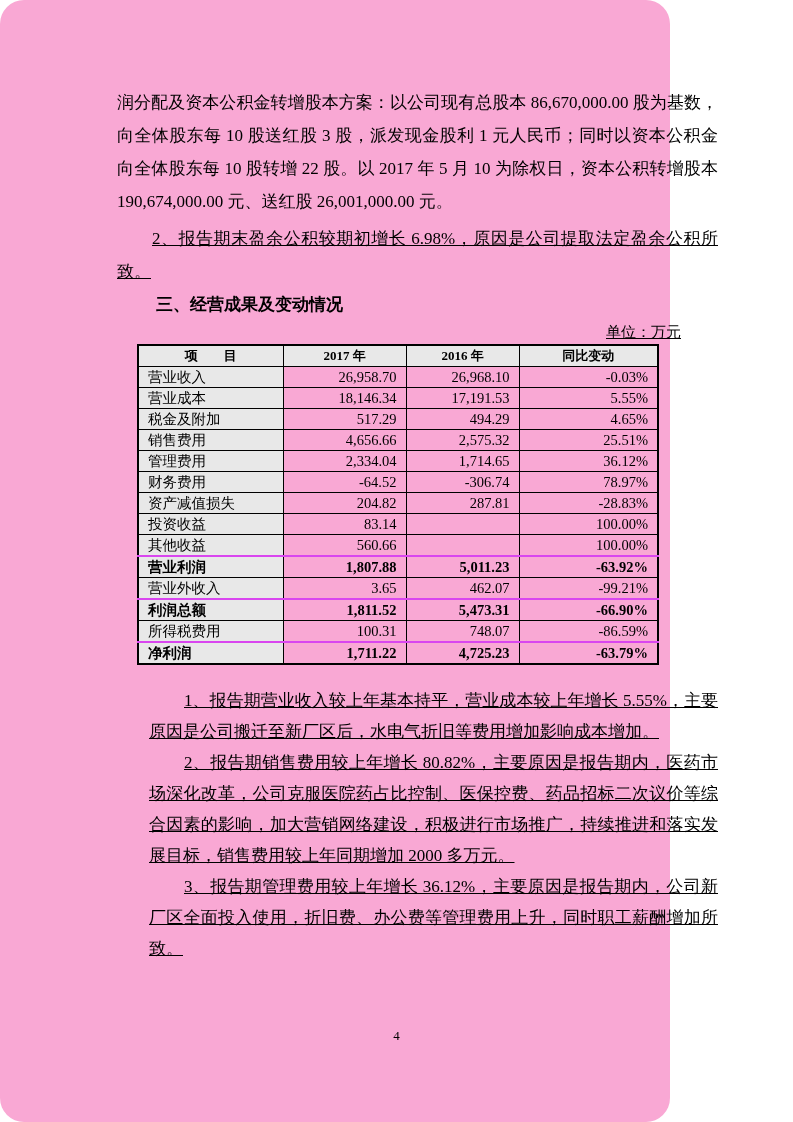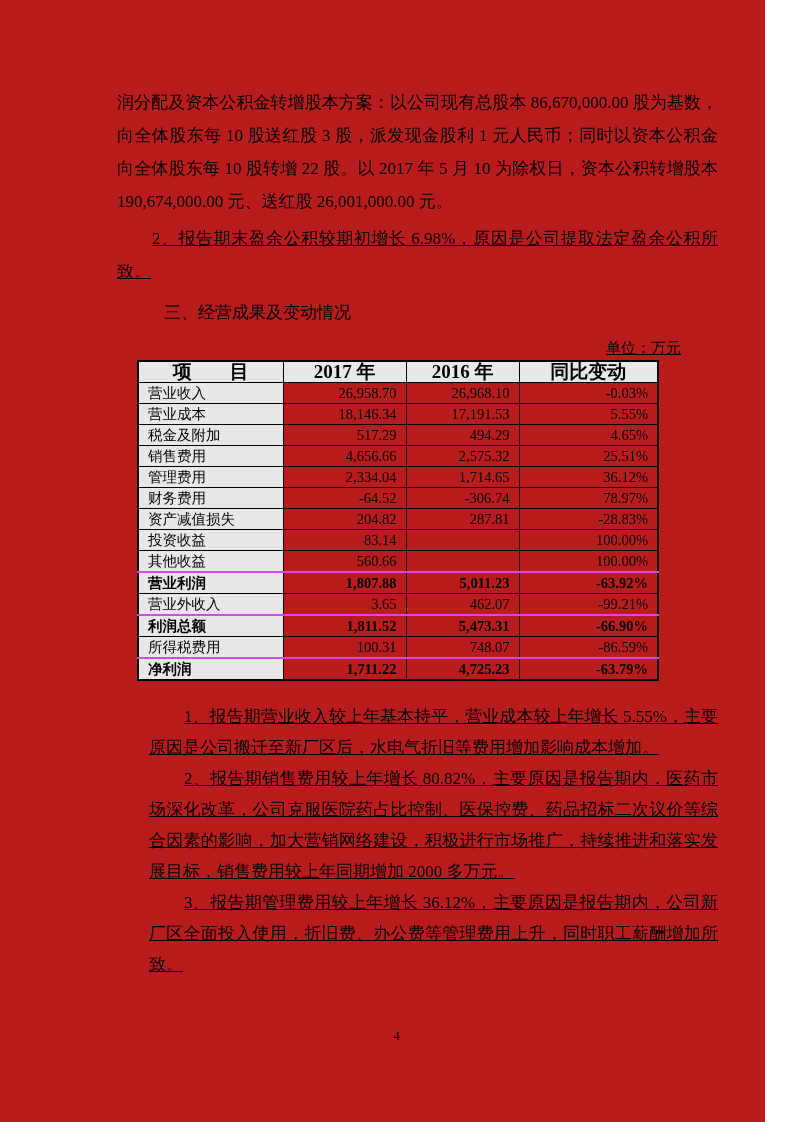--- a/index.html
+++ b/index.html
@@ -6,41 +6,42 @@
   html, body { background: #ffffff; }
   body {
     width: 793px; height: 1122px;
     font-family: "Liberation Serif", "DejaVu Serif", serif;
     color: #000;
     position: relative;
     overflow: hidden;
   }
   .page {
     position: relative;
-    width: 765px; height: 1122px;
-    background: #b91c1c;
+    width: 670px; height: 1122px;
+    background: #f9a8d4;
+    border-radius: 24px;
   }
   .content {
     position: absolute;
     left: 117px; top: 86px;
     width: 601px;
   }
   p.body-text {
     font-size: 17px;
     line-height: 33px;
     text-align: justify;
     margin: 0 0 4px 0;
   }
   p.indent { text-indent: 35px; text-decoration: underline; }
   .section-heading {
     font-size: 17px;
-    font-weight: normal;
+    font-weight: bold;
     line-height: 26px;
     padding-left: 35px;
-    margin: 12px;
+    margin: 4px;
   }
   .unit-note {
     font-size: 15px;
     line-height: 20px;
     text-align: right;
     margin: 2px 37px 2px 0;
     text-decoration: underline;
   }
   table.fin-table {
     border-collapse: collapse;
@@ -60,21 +61,21 @@
     font-size: 14.5px;
     line-height: 20px;
     padding: 0 9px;
     overflow: hidden;
     white-space: nowrap;
   }
   .fin-table th {
     background: #e8e8e8;
     font-weight: bold;
     text-align: center;
-    font-size: 19px;
+    font-size: 13px;
   }
   .fin-table td.label {
     background: #e8e8e8;
     text-align: left;
   }
   .fin-table td.num { text-align: right; }
   .fin-table tr.bold td { font-weight: bold; border-top: 2px solid #d946ef; }
   .bottom-section { margin-top: 20px; }
   .bottom-section p.body-text { line-height: 31px; margin-bottom: 0; margin-left: 32px; }
   .page-number {

